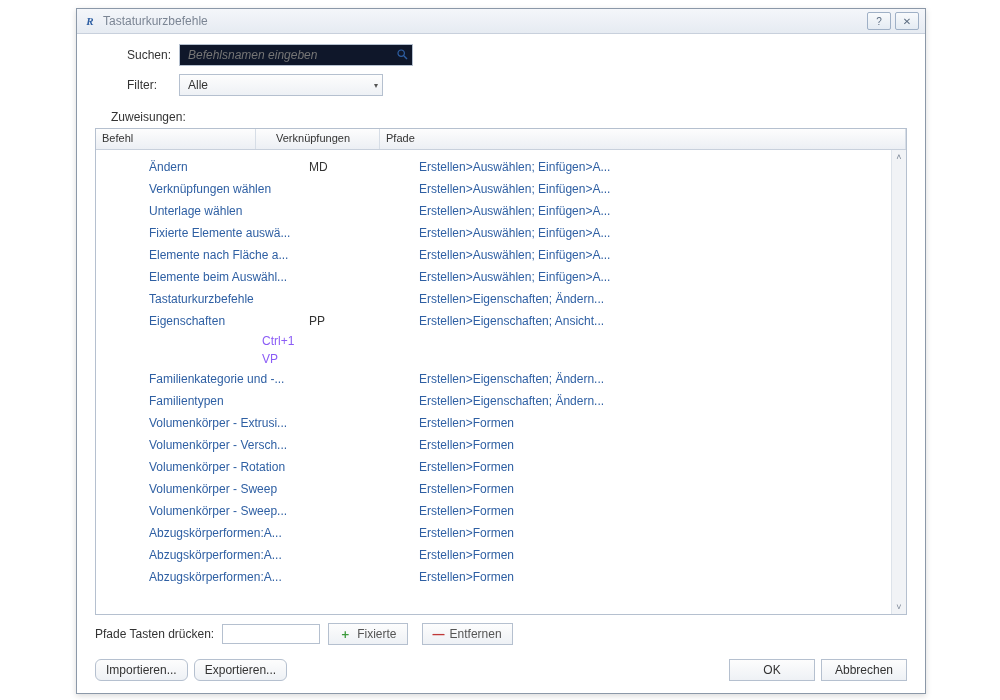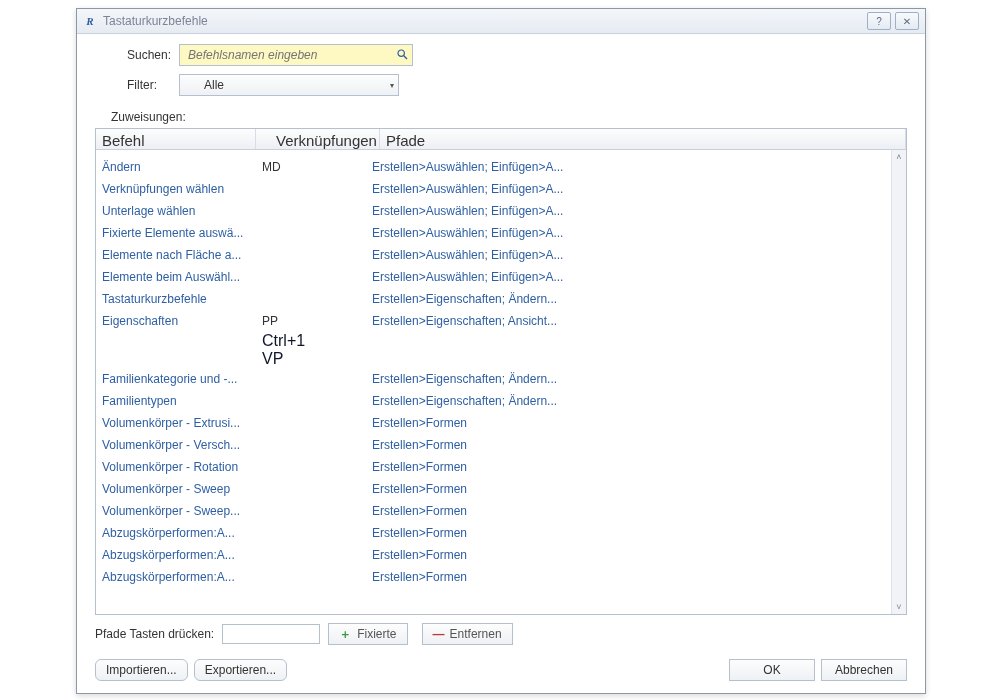--- a/index.html
+++ b/index.html
@@ -83,21 +83,21 @@
     color: #333;
     margin-left: 32px;
   }
   .search-input {
     width: 222px;
     height: 20px;
     border: 1px solid #b5c0cf;
     display: flex;
     align-items: center;
     padding: 0 4px 0 6px;
-    background: #fef9c3;
+    background: #0f172a;
   }
   .search-input input {
     flex: 1;
     border: none;
     outline: none;
     font-size: 12px;
     font-style: italic;
     color: #888;
     background: transparent;
   }
@@ -105,21 +105,21 @@
     color: #2e5fa3;
     font-size: 11px;
   }
   .filter-select {
     width: 190px;
     height: 20px;
     border: 1px solid #b5c0cf;
     background: linear-gradient(#fdfdfd,#eef1f5);
     display: flex;
     align-items: center;
-    padding: 0 4px 0 24px;
+    padding: 0 4px 0 8px;
     color: #333;
     justify-content: space-between;
   }
   .filter-select .chev {
     font-size: 8px;
     color: #555;
   }
   .section-label {
     margin: 6px 0 4px 16px;
     color: #333;
@@ -136,21 +136,21 @@
     display: flex;
     height: 20px;
     background: linear-gradient(#fdfdfd,#eceff4);
     border-bottom: 1px solid #c8d0dc;
     position: relative;
   }
   .grid-header .col {
     border-right: 1px solid #d6dde6;
     padding: 3px 6px;
     color: #333;
-    font-size: 15px;
+    font-size: 11px;
     box-sizing: border-box;
     overflow: hidden;
     white-space: nowrap;
   }
   .col-a { width: 160px; flex: 0 0 160px; }
   .col-b { width: 110px; flex: 0 0 110px; margin-left: 14px; }
   .col-c { flex: 1; border-right: none; }
   .grid-body {
     flex: 1;
     overflow: hidden;
@@ -179,37 +179,38 @@
   .rows {
     position: absolute;
     left: 0; right: 14px; top: 0; bottom: 0;
     overflow: hidden;
   }
   .row {
     display: flex;
     padding: 4px 0 4px 0;
     color: #2e5fa3;
     font-size: 12px;
+    margin-left: 47px;
   }
   .row.first { padding-top: 10px; }
   .row .cell {
     box-sizing: border-box;
     padding: 0 6px;
     overflow: hidden;
     white-space: nowrap;
     text-overflow: ellipsis;
   }
   .row .cell.a { width: 160px; flex: 0 0 160px; }
   .row .cell.b { width: 110px; flex: 0 0 110px; color: #333; }
   .row .cell.c { flex: 1; }
   .multi-short {
     line-height: 18px;
-    color: #0f172a;
+    color: #8b5cf6;
     padding-left: 166px; 
-    font-size: 16px;
+    font-size: 12px;
   }
   .footer {
     padding-top: 8px;
   }
   .press-row {
     display: flex;
     align-items: center;
     gap: 8px;
     margin-bottom: 14px;
   }

